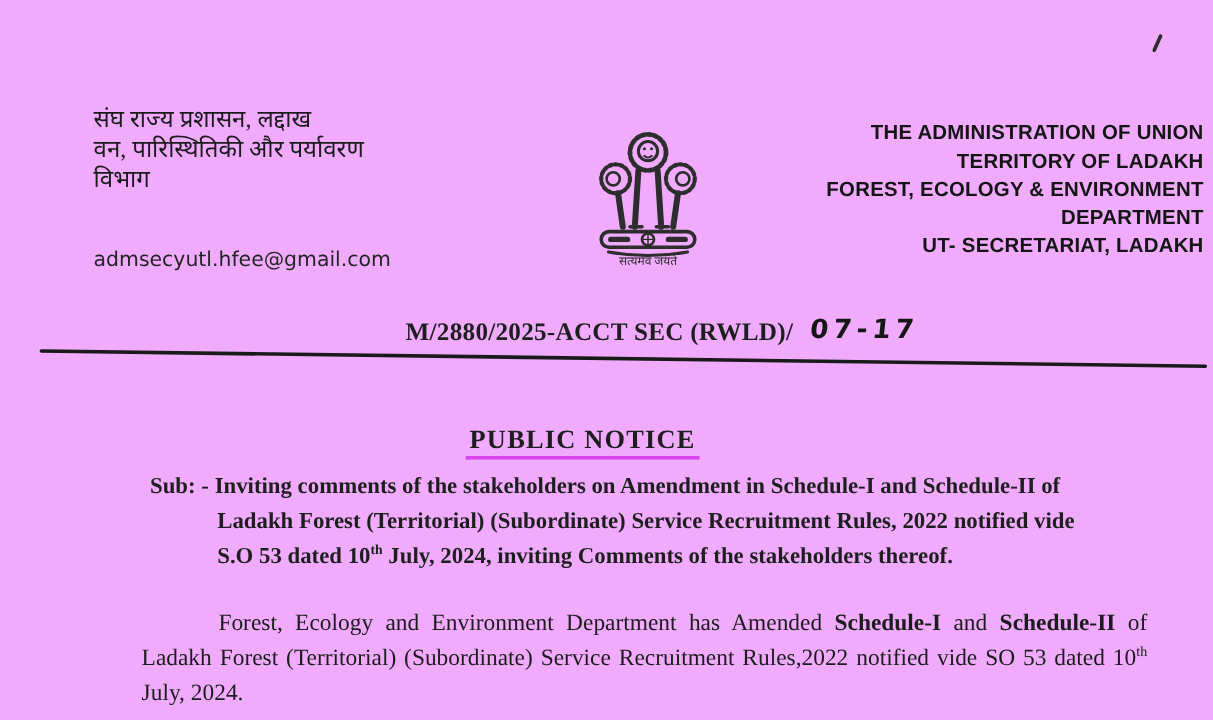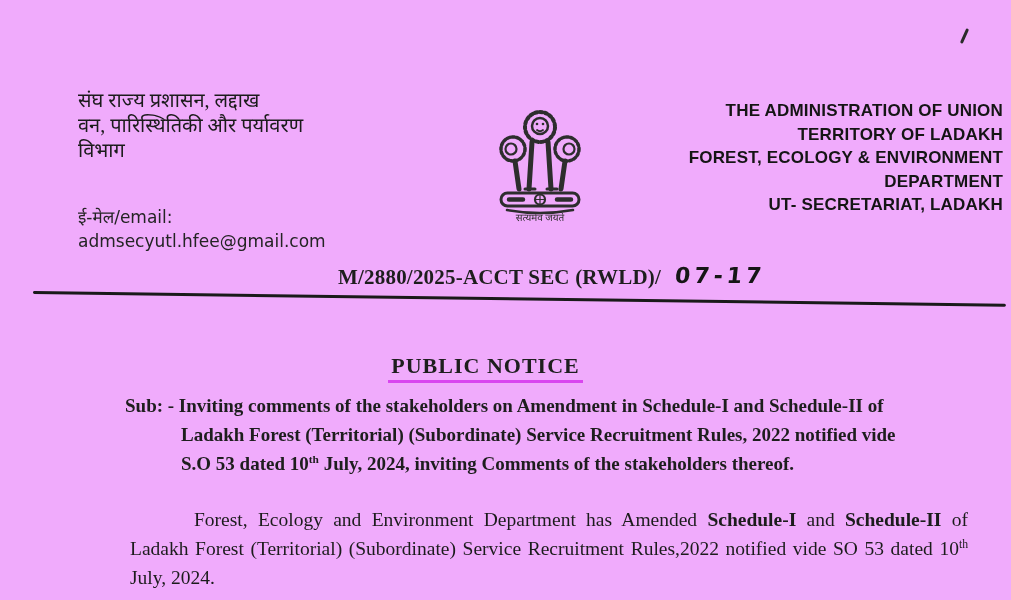--- a/index.html
+++ b/index.html
@@ -80,39 +80,37 @@
     white-space:nowrap;
   }
   .subject .hang { padding-left:56px; }
 
   
   .body-para {
     position:absolute; left:118px; top:505px; width:838px;
     font-size:19.5px; line-height:29px;
     text-align:justify; text-indent:64px;
     color:#1c1c1c;
-    margin-left:12px;
   }
   sup { font-size:.6em; vertical-align:super; line-height:0; }
 </style>
 </head>
 <body>
 
 <div class="page">
 
   <div class="pen-mark"></div>
 
   <div class="hindi-block">
     <div>संघ राज्य प्रशासन, लद्दाख</div>
     <div>वन, पारिस्थितिकी और पर्यावरण</div>
     <div>विभाग</div>
   </div>
 
   <div class="email-block">
-    <div>ई-मेल/email:</div>
     <div>admsecyutl.hfee@gmail.com</div>
   </div>
 
   <div class="emblem">
     <svg width="98" height="122" viewBox="0 0 98 122">
       <g stroke="#2d2d2d" fill="none" stroke-linecap="round">
         <circle cx="49" cy="26" r="15" stroke-width="4" stroke-dasharray="2.6 2.4"></circle>
         <circle cx="49" cy="25" r="8" stroke-width="2.5"></circle>
         <circle cx="46" cy="23" r="1.3" fill="#2d2d2d" stroke="none"></circle>
         <circle cx="52" cy="23" r="1.3" fill="#2d2d2d" stroke="none"></circle>

